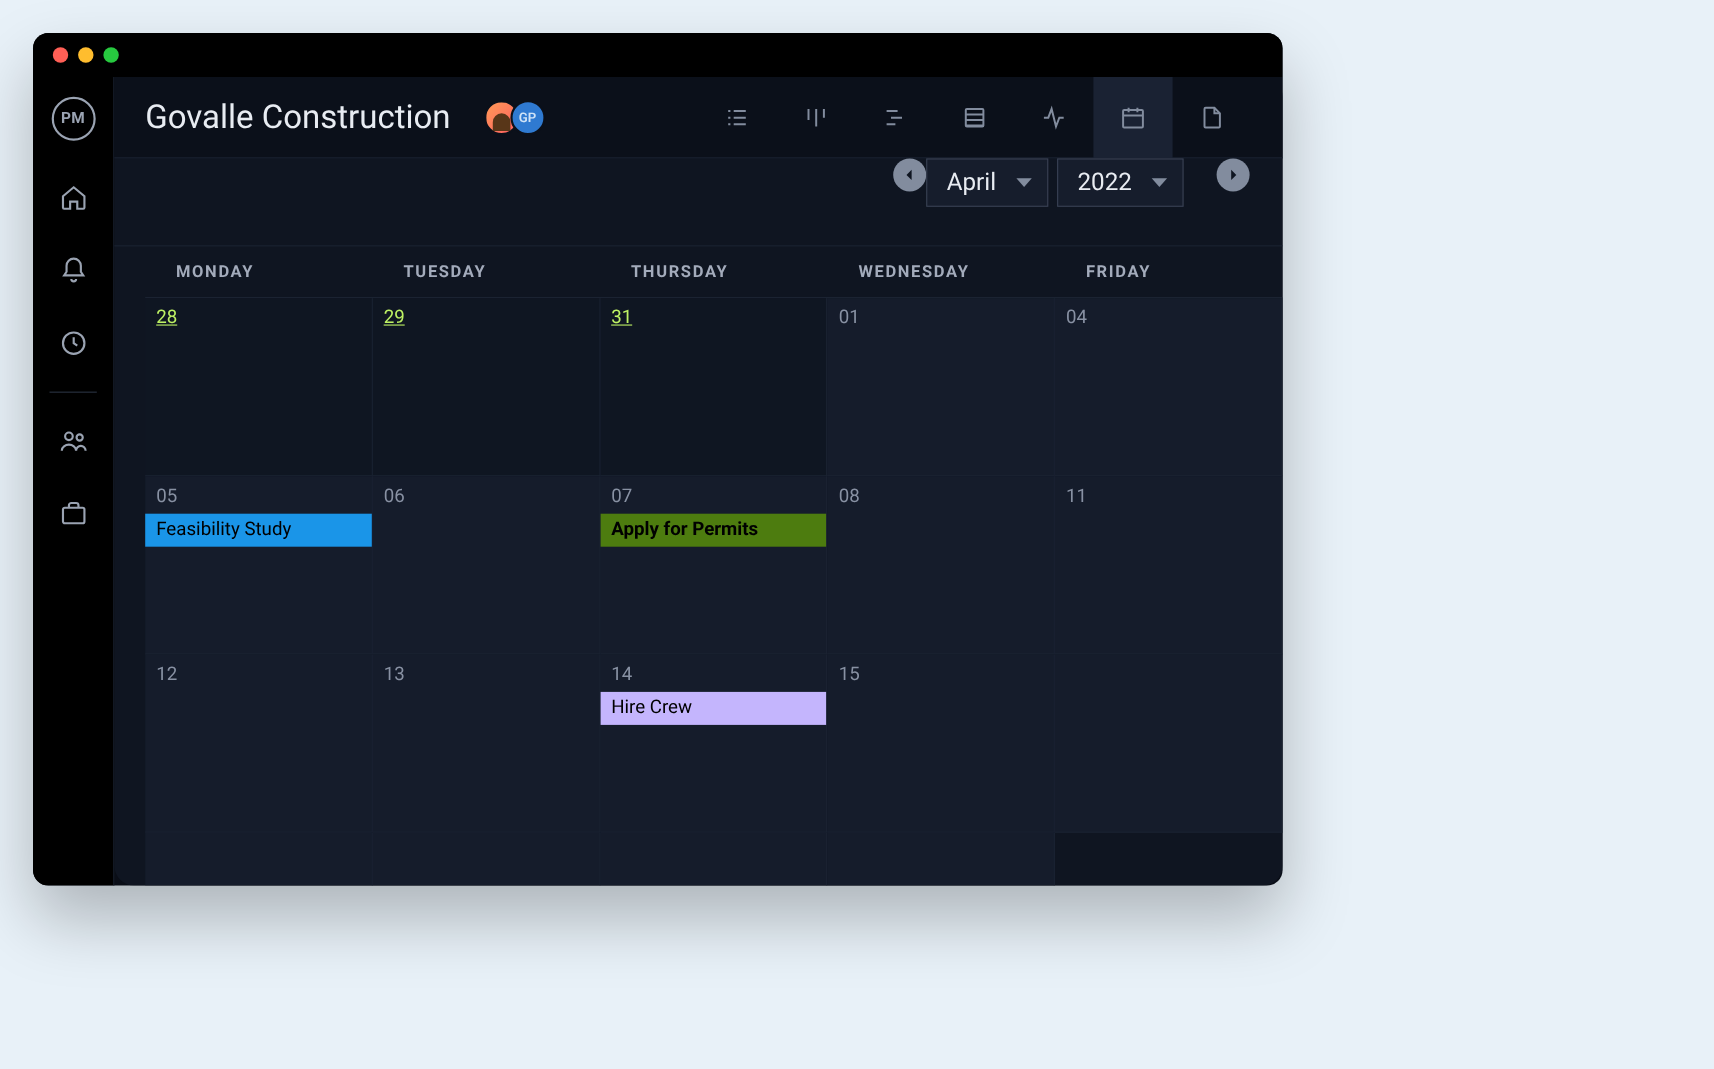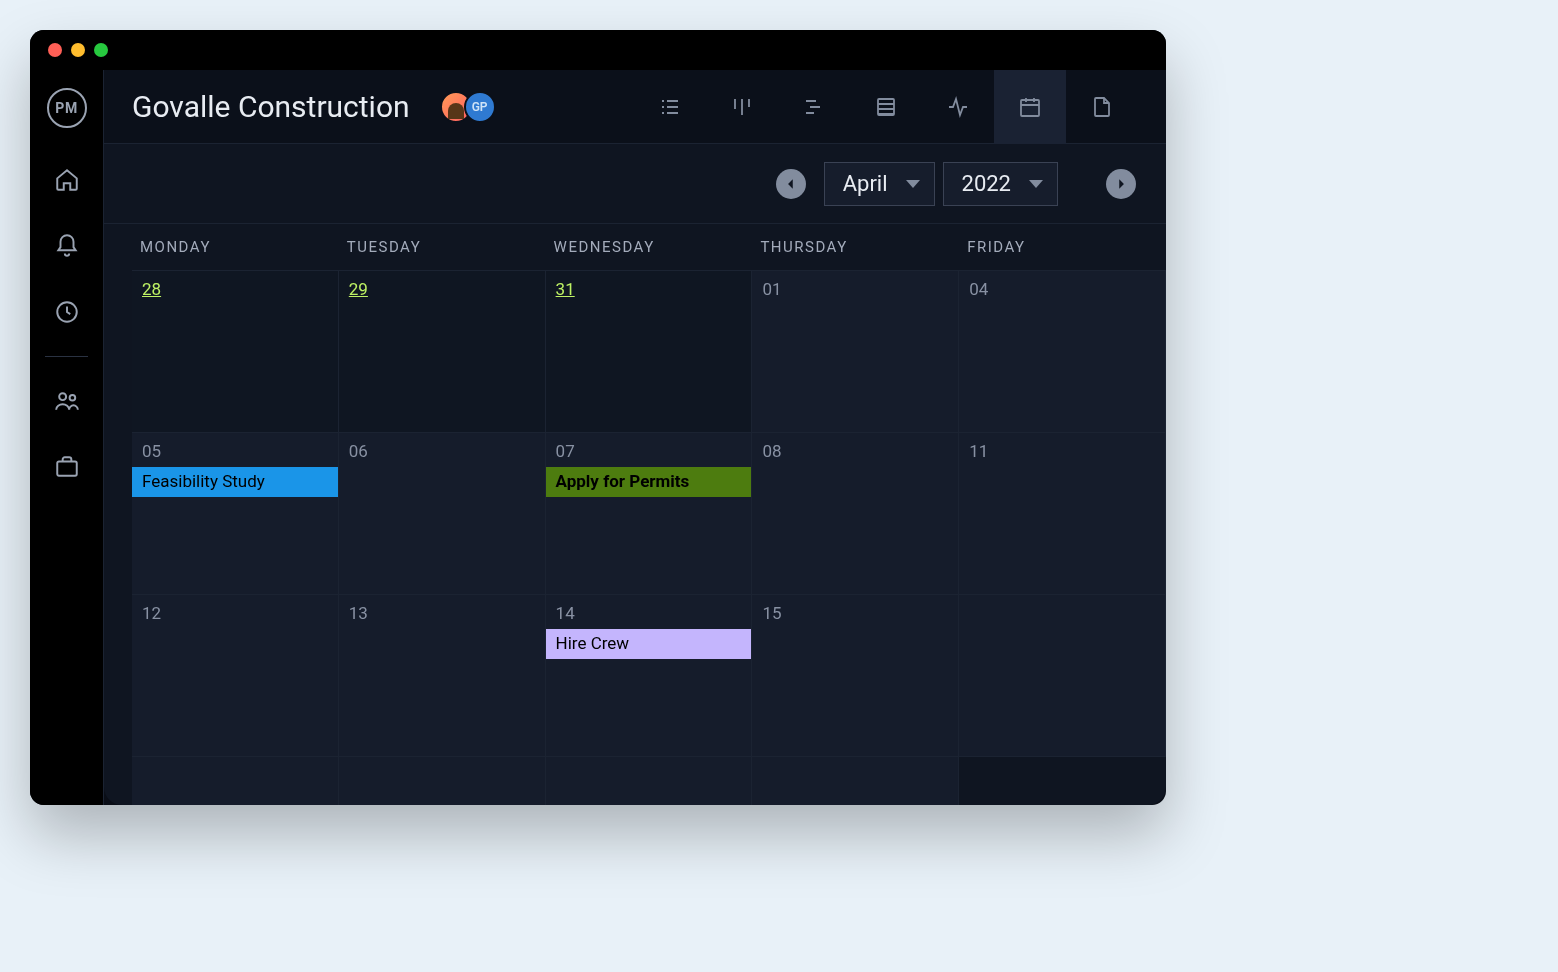--- a/index.html
+++ b/index.html
@@ -104,24 +104,22 @@
     width: 72px; height: 74px;
     display: flex; align-items: center; justify-content: center;
     color: #828c9e;
     cursor: pointer;
   }
   .view-icon.active { background: #1a2233; }
   .view-icon svg { width: 24px; height: 24px; stroke: currentColor; fill: none; stroke-width: 1.8; }
   .toolbar {
     height: 80px;
     display: flex;
-    align-items: center;
     justify-content: flex-end;
     padding: 0 30px;
-    gap: 18px;
     border-bottom: 1px solid #1b2332;
   }
   .nav-arrow {
     width: 30px; height: 30px;
     border-radius: 50%;
     background: #828c9e;
     display: flex; align-items: center; justify-content: center;
     cursor: pointer;
     color: #0f1521;
   }
@@ -154,24 +152,25 @@
   .cal-header {
     display: grid;
     grid-template-columns: repeat(5, 1fr);
     height: 46px;
     padding-right: 0;
   }
   .cal-header div {
     color: #a3abbb;
     font-size: 15px;
     letter-spacing: 1.5px;
-    font-weight: 400;
+    font-weight: 700;
     display: flex;
     align-items: center;
     padding-left: 8px;
+    margin-left: 20px;
   }
   .cal-grid {
     display: grid;
     grid-template-columns: repeat(5, 1fr);
     grid-auto-rows: 162px;
     border-top: 1px solid #1b2332;
   }
   .cell {
     border-right: 1px solid #1b2332;
     border-bottom: 1px solid #1b2332;
@@ -330,22 +329,22 @@
           <svg viewBox="0 0 24 24">
               <path d="M9 4l8 8-8 8z"></path>
             </svg>
         </div>
       </div>
 
       <div class="calendar">
         <div class="cal-header" id="cal-header">
             <div>MONDAY</div>
             <div>TUESDAY</div>
+            <div>THURSDAY</div>
             <div>WEDNESDAY</div>
-            <div>THURSDAY</div>
             <div>FRIDAY</div>
           </div>
         <div class="cal-grid" id="cal-grid">
             <div class="cell dim">
               <div class="daynum">28</div>
             </div>
             <div class="cell dim">
               <div class="daynum">29</div>
             </div>
             <div class="cell dim">

